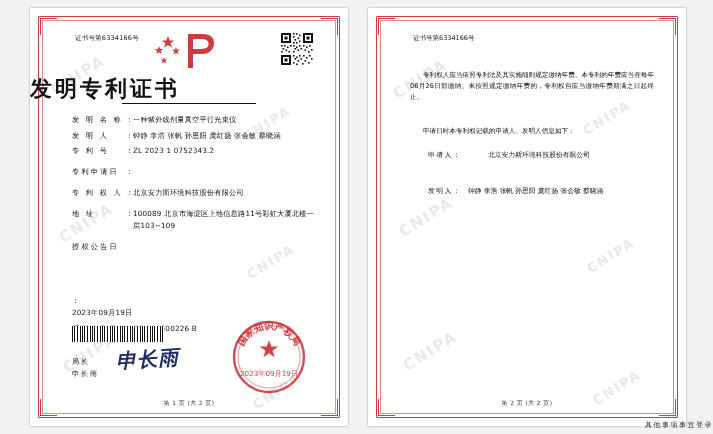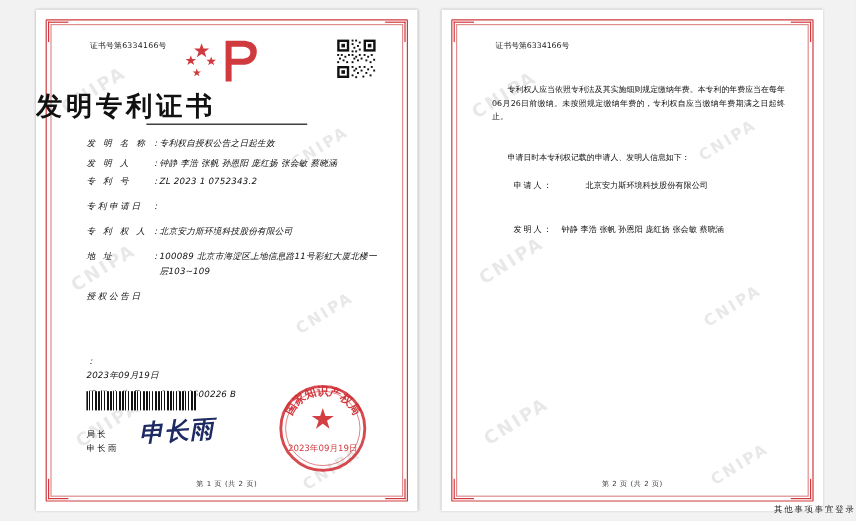--- a/index.html
+++ b/index.html
@@ -80,21 +80,21 @@
     font-family:"DejaVu Sans","Liberation Sans",sans-serif;
   }
   .title-rule{
     position:absolute;left:92px;top:95px;width:134px;height:1px;background:#111;
   }
 
   .field-list{
     position:absolute;left:42px;top:106px;right:32px;
   }
   .field{
-    display:flex;font-size:7.2px;color:#111;line-height:12px;margin-bottom:3.5px;font-style:italic;
+    display:flex;font-size:7.2px;color:#111;line-height:12px;margin-bottom:3.5px;
   }
   .field .lab{
     width:54px;flex:0 0 54px;letter-spacing:2.2px;
   }
   .field .sep{width:7px;flex:0 0 7px;}
   .field .val{flex:1;letter-spacing:.2px;}
 
   .para{
     position:absolute;left:42px;right:32px;
     font-size:6.6px;line-height:10.5px;color:#111;text-align:justify;
@@ -254,21 +254,21 @@
       </svg>
     </div>
 
     <div class="title">发明专利证书</div>
     <div class="title-rule"></div>
 
     <div class="field-list">
       <div class="field">
         <span class="lab">发 明 名 称</span>
         <span class="sep">：</span>
-        <span class="val">专利权自授权公告之日起生效</span>
+        <span class="val">一种紫外线剂量真空平行光束仪</span>
       </div>
       <div class="field">
         <span class="lab">发 明 人</span>
         <span class="sep">：</span>
         <span class="val">钟静 李浩 张帆 孙恩阳 庞红扬 张会敏 蔡晓涵</span>
       </div>
       <div class="field">
         <span class="lab">专 利 号</span>
         <span class="sep">：</span>
         <span class="val">ZL 2023 1 0752343.2</span>

